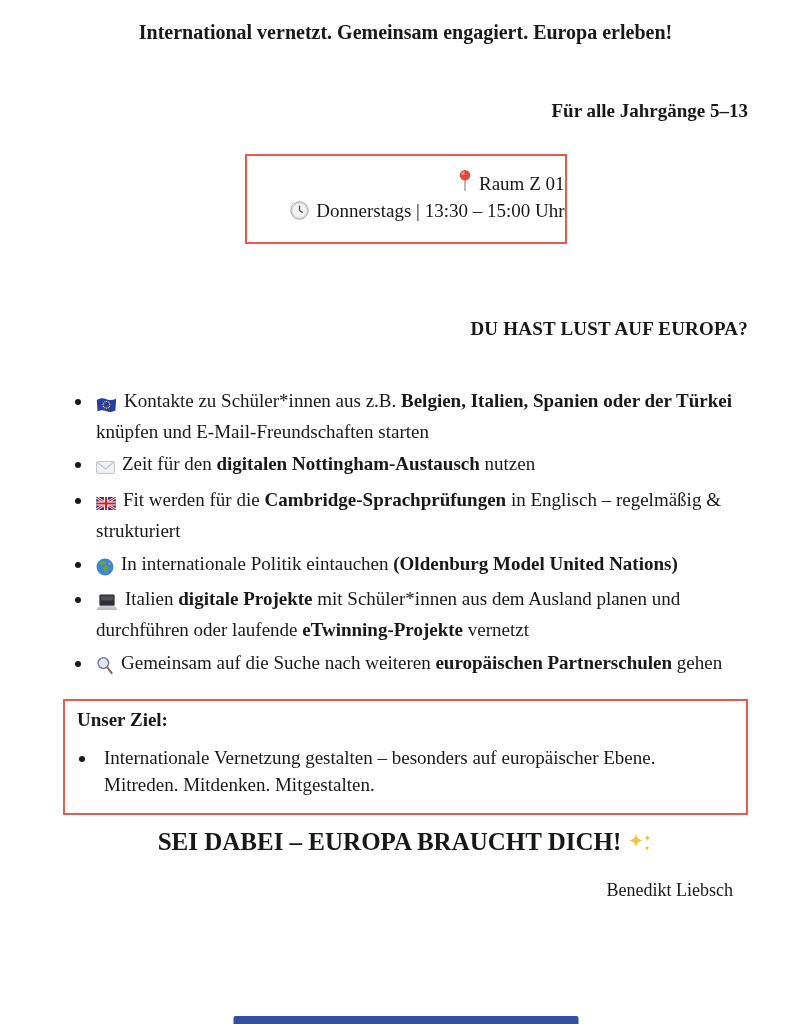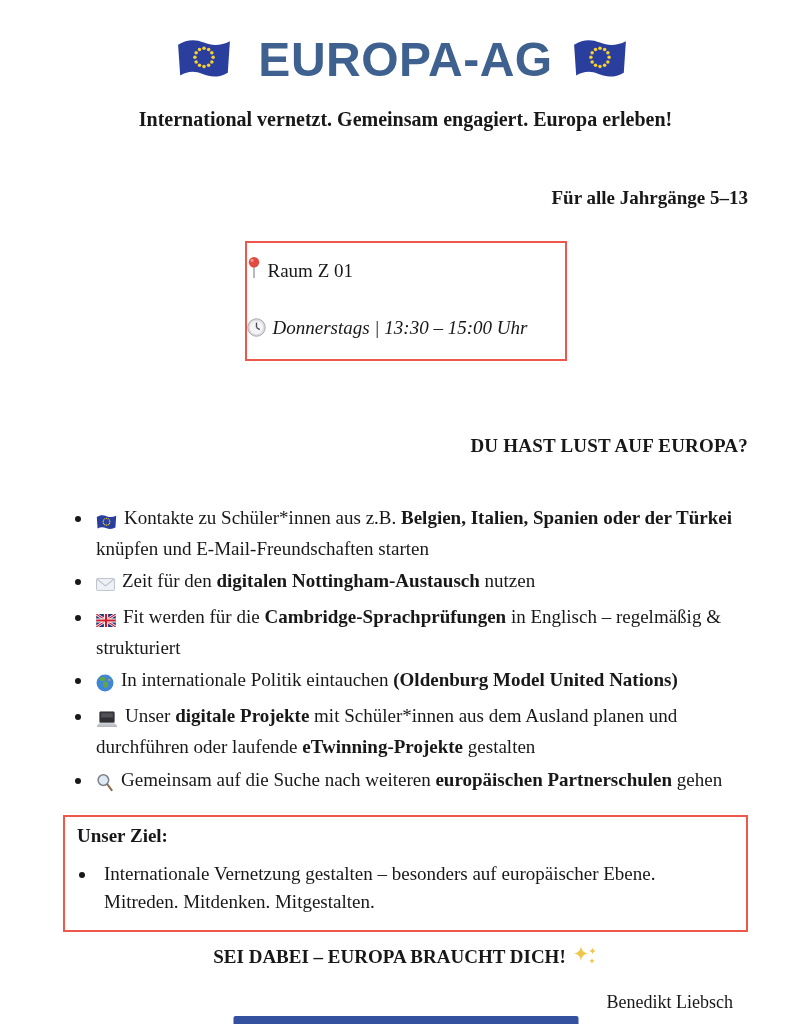--- a/index.html
+++ b/index.html
@@ -40,24 +40,24 @@
   }
   .audience{
     margin-top:56px;text-align:right;
     font-size:19px;font-weight:700;
   }
   
   .info-box{
     width:318px;margin:32px auto 0;
     border:2px solid var(--accent);
     padding:13px 0 17px;
-    text-align:left;
+    text-align:right;
   }
   .info-line{font-size:19px;}
-  .info-line + .info-line{margin-top:32px;font-style:italic;}
+  .info-line + .info-line{margin-top:2px;}
   .icon{display:inline-block;vertical-align:-3px;margin-right:7px;}
   
   .question{
     margin-top:74px;text-align:right;
     font-size:19px;font-weight:700;letter-spacing:.2px;
   }
   
   .bullets{
     margin:47px 0 0;padding-left:30px;
     list-style:disc;
@@ -72,21 +72,21 @@
     margin-top:19px;
     border:2px solid var(--accent);
     padding:8px 16px 14px 12px;
   }
   .goal-heading{font-size:19px;font-weight:700;}
   .goal-list{margin:13px 0 0;padding-left:20px;list-style:disc;}
   .goal-list li{font-size:19px;line-height:1.45;padding-left:7px;}
   
   .cta{
     margin-top:13px;text-align:center;
-    font-size:19px;font-weight:700;
+    font-size:25px;font-weight:700;
   }
   .cta .icon{margin:0 0 0 6px;vertical-align:-4px;}
   
   .signature{
     margin-top:20px;
     text-align:right;padding-right:15px;
     font-size:18px;
   }
   
   .next-page-flag{
@@ -162,33 +162,20 @@
       <path d="M9,1 C9.8,6 11.5,7.7 16.5,8.5 C11.5,9.3 9.8,11 9,16 C8.2,11 6.5,9.3 1.5,8.5 C6.5,7.7 8.2,6 9,1 Z" fill="#EFC64A"></path>
       <path d="M20.5,2.5 c0.4,2.2 1.2,3 3.4,3.4 c-2.2,0.4 -3,1.2 -3.4,3.4 c-0.4,-2.2 -1.2,-3 -3.4,-3.4 c2.2,-0.4 3,-1.2 3.4,-3.4 z" fill="#EFC64A"></path>
       <path d="M20,13 c0.35,1.9 1.05,2.6 2.95,2.95 c-1.9,0.35 -2.6,1.05 -2.95,2.95 c-0.35,-1.9 -1.05,-2.6 -2.95,-2.95 c1.9,-0.35 2.6,-1.05 2.95,-2.95 z" fill="#EFC64A"></path>
     </symbol>
   </defs>
 </svg>
 
 <div class="page">
   <div class="content">
 
-    <div class="header">
-      <span class="icon flag-svg">
-        <svg width="58" height="42">
-            <use href="#sym-eu-flag"></use>
-          </svg>
-      </span>
-      <span class="app-title">EUROPA-AG</span>
-      <span class="icon flag-svg">
-        <svg width="58" height="42">
-            <use href="#sym-eu-flag"></use>
-          </svg>
-      </span>
-    </div>
 
     <div class="subtitle">International vernetzt. Gemeinsam engagiert. Europa erleben!</div>
 
     <div class="audience">Für alle Jahrgänge 5–13</div>
 
     <div class="info-box">
       <div class="info-line">
         <span class="icon">
           <svg width="14" height="24">
               <use href="#sym-pushpin"></use>
@@ -223,21 +210,21 @@
             </svg></span><span><span>Fit werden für die </span><span class="seg-b">Cambridge-Sprachprüfungen</span><span> in Englisch – regelmäßig &amp; strukturiert</span></span>
       </li>
       <li>
         <span class="icon"><svg width="18" height="18" style="vertical-align:-3px;">
               <use href="#sym-globe"></use>
             </svg></span><span><span>In internationale Politik eintauchen </span><span class="seg-b">(Oldenburg Model United Nations)</span></span>
       </li>
       <li>
         <span class="icon"><svg width="22" height="17" style="vertical-align:-3px;">
               <use href="#sym-laptop"></use>
-            </svg></span><span><span>Unser </span><span class="seg-b">digitale Projekte</span><span> mit Schüler*innen aus dem Ausland planen und durchführen oder laufende </span><span class="seg-b">eTwinning-Projekte</span><span> gestalten</span></span>
+            </svg></span><span><span>Italien </span><span class="seg-b">digitale Projekte</span><span> mit Schüler*innen aus dem Ausland planen und durchführen oder laufende </span><span class="seg-b">eTwinning-Projekte</span><span> vernetzt</span></span>
       </li>
       <li>
         <span class="icon"><svg width="18" height="20" style="vertical-align:-4px;">
               <use href="#sym-magnifier"></use>
             </svg></span><span><span>Gemeinsam auf die Suche nach weiteren </span><span class="seg-b">europäischen Partnerschulen</span><span> gehen</span></span>
       </li>
     </ul>
 
     <div class="goal-box">
       <div class="goal-heading">Unser Ziel:</div>

